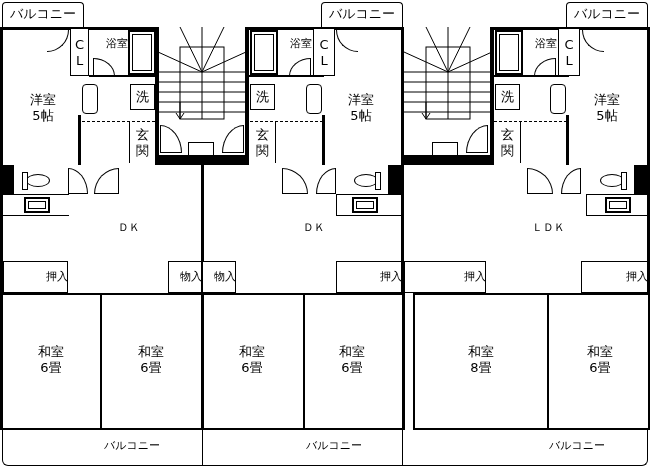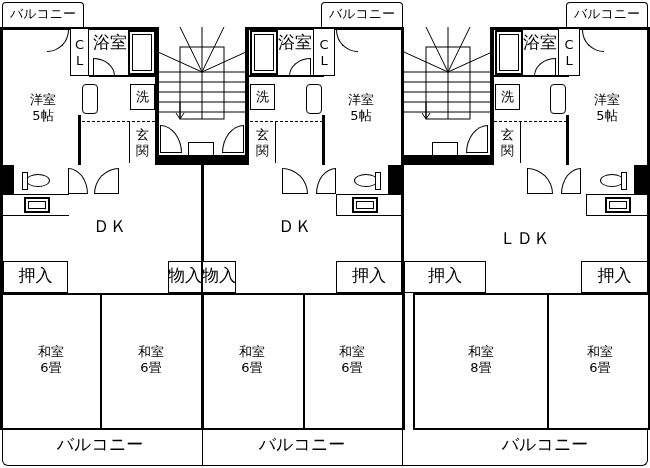--- a/index.html
+++ b/index.html
@@ -1,21 +1,21 @@
 <!DOCTYPE html>
 <html><head>
 <meta charset="utf-8">
 <style>
   html,body{margin:0;padding:0;background:#fff;}
   body{width:650px;height:468px;position:relative;overflow:hidden;font-family:"DejaVu Sans","Liberation Sans",sans-serif;color:#000;}
   .abs{position:absolute;box-sizing:border-box;}
   .wall{position:absolute;background:#000;}
   .box{position:absolute;box-sizing:border-box;border:1px solid #000;background:#fff;}
   .tbox{position:absolute;box-sizing:border-box;border:2px solid #000;background:#fff;}
-  .lbl{position:absolute;font-size:17px;line-height:15px;text-align:center;white-space:pre;font-family:Liberation Mono, monospace;}
+  .lbl{position:absolute;font-size:11px;line-height:15px;text-align:right;white-space:pre;}
   .lbl2{position:absolute;font-size:13px;line-height:16px;text-align:center;white-space:pre-line;}
   .bal-top{position:absolute;box-sizing:border-box;border:1px solid #000;border-bottom:none;border-radius:4px 4px 0 0;background:#fff;font-size:13px;line-height:22px;text-align:center;letter-spacing:0px;}
   .door{position:absolute;border:1px solid #000;border-radius:0 100% 0 0;box-sizing:border-box;}
   .stairs{position:absolute;box-sizing:border-box;}
   .wash{position:absolute;box-sizing:border-box;border:1px solid #000;background:#fff;font-size:13px;line-height:24px;text-align:center;}
   .tub{position:absolute;box-sizing:border-box;border:2px solid #000;outline:1px solid #000;outline-offset:-5px;}
   .toilet{position:absolute;box-sizing:border-box;border:1px solid #000;border-radius:50%;}
   .sink{position:absolute;box-sizing:border-box;border:2px solid #000;outline:1px solid #000;outline-offset:-5px;background:#fff;}
 </style>
 </head>
@@ -184,21 +184,21 @@
 <div class="door" style="left:582px;top:30px;width:22px;height:22px;border-radius:0 0 0 100%;border-right:none;border-top:none;"></div>
 
 <div class="door" style="left:527px;top:168px;width:26px;height:26px;"></div>
 <div class="door" style="left:561px;top:168px;width:20px;height:26px;border-radius:100% 0 0 0;"></div>
 <div class="toilet" style="left:600px;top:174px;width:24px;height:13px;"></div>
 <div class="box" style="left:621px;top:172px;width:6px;height:18px;"></div>
 <div class="wall" style="left:634px;top:165px;width:14px;height:30px;"></div>
 <div class="abs" style="left:586px;top:194px;width:62px;height:22px;border-top:1px solid #000;border-left:1px solid #000;border-bottom:1px solid #000;"></div>
 <div class="sink" style="left:605px;top:197px;width:26px;height:16px;"></div>
 
-<div class="lbl" style="left:485px;top:232px;width:80px;">ＬＤＫ</div>
+<div class="lbl" style="left:485px;top:220px;width:80px;">ＬＤＫ</div>
 <div class="box" style="left:404px;top:261px;width:82px;height:32px;"></div>
 <div class="lbl" style="left:404px;top:269px;width:82px;">押入</div>
 <div class="box" style="left:581px;top:261px;width:67px;height:32px;"></div>
 <div class="lbl" style="left:581px;top:269px;width:67px;">押入</div>
 
 <div class="abs" style="left:404px;top:293px;width:10px;height:137px;border-right:1px solid #000;border-left:1px solid #000;"></div>
 <div class="tbox" style="left:413px;top:293px;width:136px;height:137px;"></div>
 <div class="lbl2" style="left:456px;top:344px;width:50px;">和室
 8畳</div>
 <div class="tbox" style="left:547px;top:293px;width:103px;height:137px;"></div>

